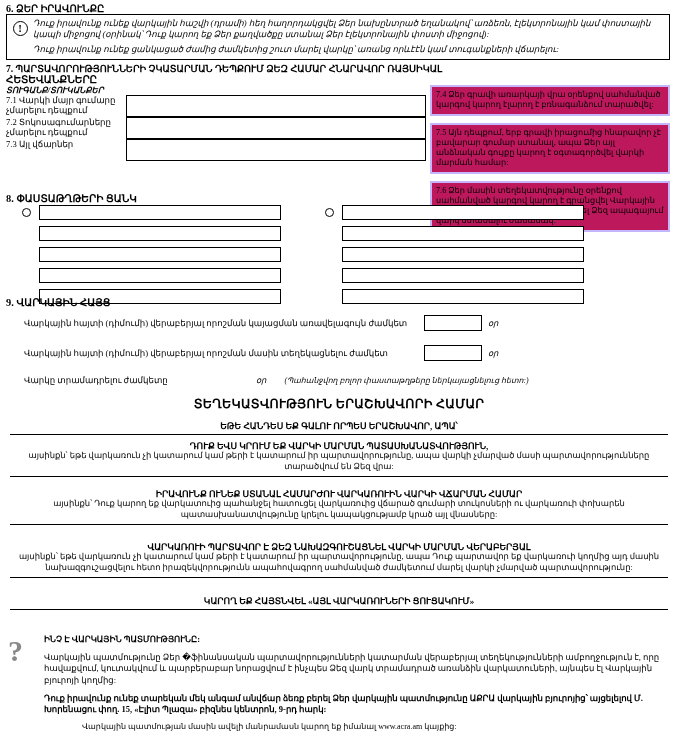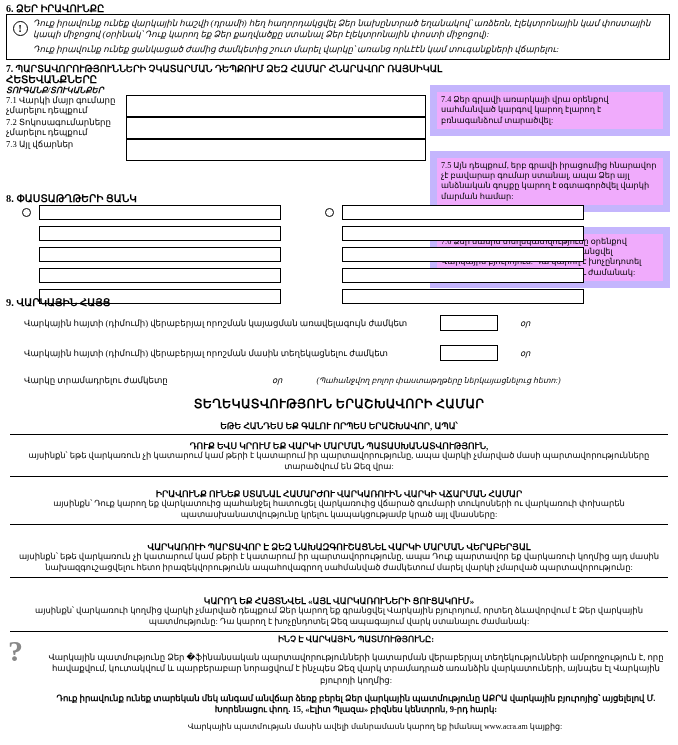--- a/index.html
+++ b/index.html
@@ -46,39 +46,39 @@
   .s7-right { position: absolute; left: 424px; top: 0; width: 240px; }
 
   .hdr-small { font-size: 8.4px; font-style: italic; font-weight: bold; }
   .row7 { display: flex; align-items: flex-start; }
   .row7 .lbl { width: 120px; font-size: 8.6px; line-height: 1.2; }
   .inp {
     border: 1px solid #000; height: 18px; background: #fff; flex: 1;
   }
   .inp.tall { height: 22px; }
   .rbox {
-    border: 7px solid #c4b5fd; padding: 3px 4px; font-size: 8.2px; line-height: 1.25;
-    margin-bottom: 15px; background: #f0abfc;
+    border: 2px solid #c4b5fd; padding: 3px 4px; font-size: 8.2px; line-height: 1.25;
+    margin-bottom: 7px; background: #be185d;
   }
 
   
   .s8-title { position: absolute; left: 6px; top: 192px; font-size: 10.4px; font-weight: bold; }
   .s8-grid { position: absolute; left: 22px; top: 205px; width: 648px; }
   .s8-row { display: flex; align-items: center; margin-bottom: 6px; }
   .radio {
     width: 9px; height: 9px; border: 1px solid #000; border-radius: 50%;
     margin-right: 8px; background: #fff;
   }
   .s8-field { border: 1px solid #000; height: 15px; width: 242px; background: #fff; }
   .s8-col2 { margin-left: 44px; display: flex; align-items: center; }
 
   
   .s9-title { position: absolute; left: 6px; top: 296px; font-size: 10.4px; font-weight: bold; }
   .s9 { position: absolute; left: 24px; top: 315px; width: 646px; font-size: 8.6px; }
-  .s9-line { display: flex; align-items: center; margin-bottom: 14px; gap: 16px; }
+  .s9-line { display: flex; align-items: center; margin-bottom: 14px; }
   .s9-line .txt { width: 400px; line-height: 1.2; }
   .s9-box { border: 1px solid #000; width: 58px; height: 16px; background: #fff; }
   .s9-unit { margin-left: 6px; font-style: italic; font-size: 8.4px; }
   .s9-note { margin-left: 18px; font-style: italic; font-size: 7.8px; }
 
   
   .info-title {
     position: absolute; left: 0; top: 396px; width: 678px; text-align: center;
     font-size: 12.5px; font-weight: bold; letter-spacing: .3px;
   }
@@ -89,21 +89,21 @@
   .blk .b { font-size: 8.4px; line-height: 1.3; text-align: center; }
   .rule { border-top: 1px solid #000; margin: 3px 0 2px 0; }
 
   
   .q-icon {
     position: absolute; left: 8px; top: 636px; width: 28px; height: 34px;
     font-size: 30px; font-weight: bold; color: #888; font-family: "Liberation Serif", serif;
     line-height: 1;
   }
   .q-body { position: absolute; left: 44px; top: 634px; width: 624px; font-size: 8.5px; line-height: 1.32; }
-  .q-body p { margin: 0 0 7px 0; text-align: center; }
+  .q-body p { margin: 0 0 7px 0; }
   .q-body .last { font-size: 8px; margin-left: 38px; }
 </style>
 </head>
 <body>
 
 <div class="page">
 
   <div class="s6 s6-title">6. ՁԵՐ ԻՐԱՎՈՒՆՔԸ</div>
 
   <div class="notice-box">
@@ -227,21 +227,20 @@
   </div>
 
   <div class="blk" style="top:542px">
     <div class="h">ՎԱՐԿԱՌՈՒԻ ՊԱՐՏԱՎՈՐ Է ՁԵԶ ՆԱԽԱԶԳՈՒՇԱՑՆԵԼ ՎԱՐԿԻ ՄԱՐՄԱՆ ՎԵՐԱԲԵՐՅԱԼ</div>
     <div class="b">այսինքն՝ եթե վարկառուն չի կատարում կամ թերի է կատարում իր պարտավորությունը, ապա Դուք պարտավոր եք վարկառուի կողմից այդ մասին նախազգուշացվելու հետո իրազեկվորությունն ապահովագրող սահմանված ժամկետում մարել վարկի չմարված պարտավորությունը:</div>
     <div class="rule"></div>
   </div>
 
   <div class="blk" style="top:596px">
     <div class="h">ԿԱՐՈՂ ԵՔ ՀԱՅՏՆՎԵԼ «ԱՅԼ ՎԱՐԿԱՌՈՒՆԵՐԻ ՑՈՒՑԱԿՈՒՄ»</div>
-    <div class="b">այսինքն՝ վարկառուի կողմից վարկի չմարված դեպքում Ձեր կարող եք գրանցվել Վարկային բյուրոյում, որտեղ ձևավորվում է Ձեր վարկային պատմությունը: Դա կարող է խոչընդոտել Ձեզ ապագայում վարկ ստանալու ժամանակ:</div>
     <div class="rule"></div>
   </div>
 
   <div class="q-icon">?</div>
   <div class="q-body">
     <p class="bold">ԻՆՉ Է ՎԱՐԿԱՅԻՆ ՊԱՏՄՈՒԹՅՈՒՆԸ:</p>
     <p>Վարկային պատմությունը Ձեր �ֆինանսական պարտավորությունների կատարման վերաբերյալ տեղեկությունների ամբողջություն է, որը հավաքվում, կուտակվում և պարբերաբար նորացվում է ինչպես Ձեզ վարկ տրամադրած առանձին վարկատուների, այնպես էլ Վարկային բյուրոյի կողմից:</p>
     <p class="bold">Դուք իրավունք ունեք տարեկան մեկ անգամ անվճար ձեռք բերել Ձեր վարկային պատմությունը ԱՔՐԱ վարկային բյուրոյից՝ այցելելով Մ. Խորենացու փող. 15, «Էլիտ Պլազա» բիզնես կենտրոն, 9-րդ հարկ:</p>
     <p class="last">Վարկային պատմության մասին ավելի մանրամասն կարող եք իմանալ www.acra.am կայքից:</p>
   </div>

